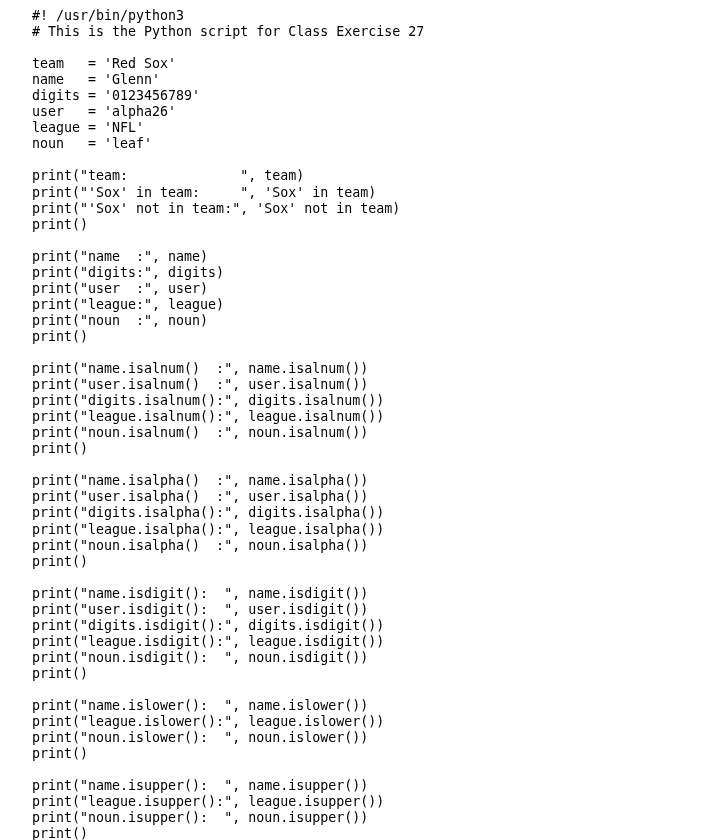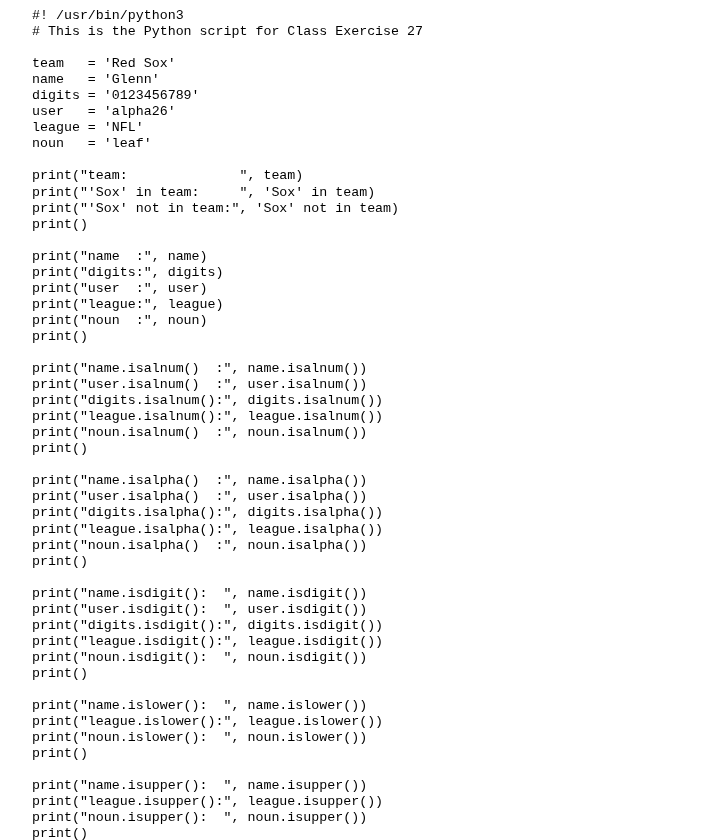--- a/index.html
+++ b/index.html
@@ -18,19 +18,18 @@
     font-family: "DejaVu Sans Mono", "Liberation Mono", monospace;
     font-size: 13.3px;
     line-height: 16.05px;
     color: #000000;
     white-space: pre;
     letter-spacing: 0px;
   }
   .code-line {
     white-space: pre;
     min-height: 16.05px;
-    font-family: Liberation Mono, monospace;
   }
 </style>
 </head>
 <body>
 
 <div id="code-listing"><div class="code-line">#! /usr/bin/python3</div><div class="code-line"># This is the Python script for Class Exercise 27</div><div class="code-line">&nbsp;</div><div class="code-line">team   = 'Red Sox'</div><div class="code-line">name   = 'Glenn'</div><div class="code-line">digits = '0123456789'</div><div class="code-line">user   = 'alpha26'</div><div class="code-line">league = 'NFL'</div><div class="code-line">noun   = 'leaf'</div><div class="code-line">&nbsp;</div><div class="code-line">print("team:              ", team)</div><div class="code-line">print("'Sox' in team:     ", 'Sox' in team)</div><div class="code-line">print("'Sox' not in team:", 'Sox' not in team)</div><div class="code-line">print()</div><div class="code-line">&nbsp;</div><div class="code-line">print("name  :", name)</div><div class="code-line">print("digits:", digits)</div><div class="code-line">print("user  :", user)</div><div class="code-line">print("league:", league)</div><div class="code-line">print("noun  :", noun)</div><div class="code-line">print()</div><div class="code-line">&nbsp;</div><div class="code-line">print("name.isalnum()  :", name.isalnum())</div><div class="code-line">print("user.isalnum()  :", user.isalnum())</div><div class="code-line">print("digits.isalnum():", digits.isalnum())</div><div class="code-line">print("league.isalnum():", league.isalnum())</div><div class="code-line">print("noun.isalnum()  :", noun.isalnum())</div><div class="code-line">print()</div><div class="code-line">&nbsp;</div><div class="code-line">print("name.isalpha()  :", name.isalpha())</div><div class="code-line">print("user.isalpha()  :", user.isalpha())</div><div class="code-line">print("digits.isalpha():", digits.isalpha())</div><div class="code-line">print("league.isalpha():", league.isalpha())</div><div class="code-line">print("noun.isalpha()  :", noun.isalpha())</div><div class="code-line">print()</div><div class="code-line">&nbsp;</div><div class="code-line">print("name.isdigit():  ", name.isdigit())</div><div class="code-line">print("user.isdigit():  ", user.isdigit())</div><div class="code-line">print("digits.isdigit():", digits.isdigit())</div><div class="code-line">print("league.isdigit():", league.isdigit())</div><div class="code-line">print("noun.isdigit():  ", noun.isdigit())</div><div class="code-line">print()</div><div class="code-line">&nbsp;</div><div class="code-line">print("name.islower():  ", name.islower())</div><div class="code-line">print("league.islower():", league.islower())</div><div class="code-line">print("noun.islower():  ", noun.islower())</div><div class="code-line">print()</div><div class="code-line">&nbsp;</div><div class="code-line">print("name.isupper():  ", name.isupper())</div><div class="code-line">print("league.isupper():", league.isupper())</div><div class="code-line">print("noun.isupper():  ", noun.isupper())</div><div class="code-line">print()</div></div>
 
 </body></html>

